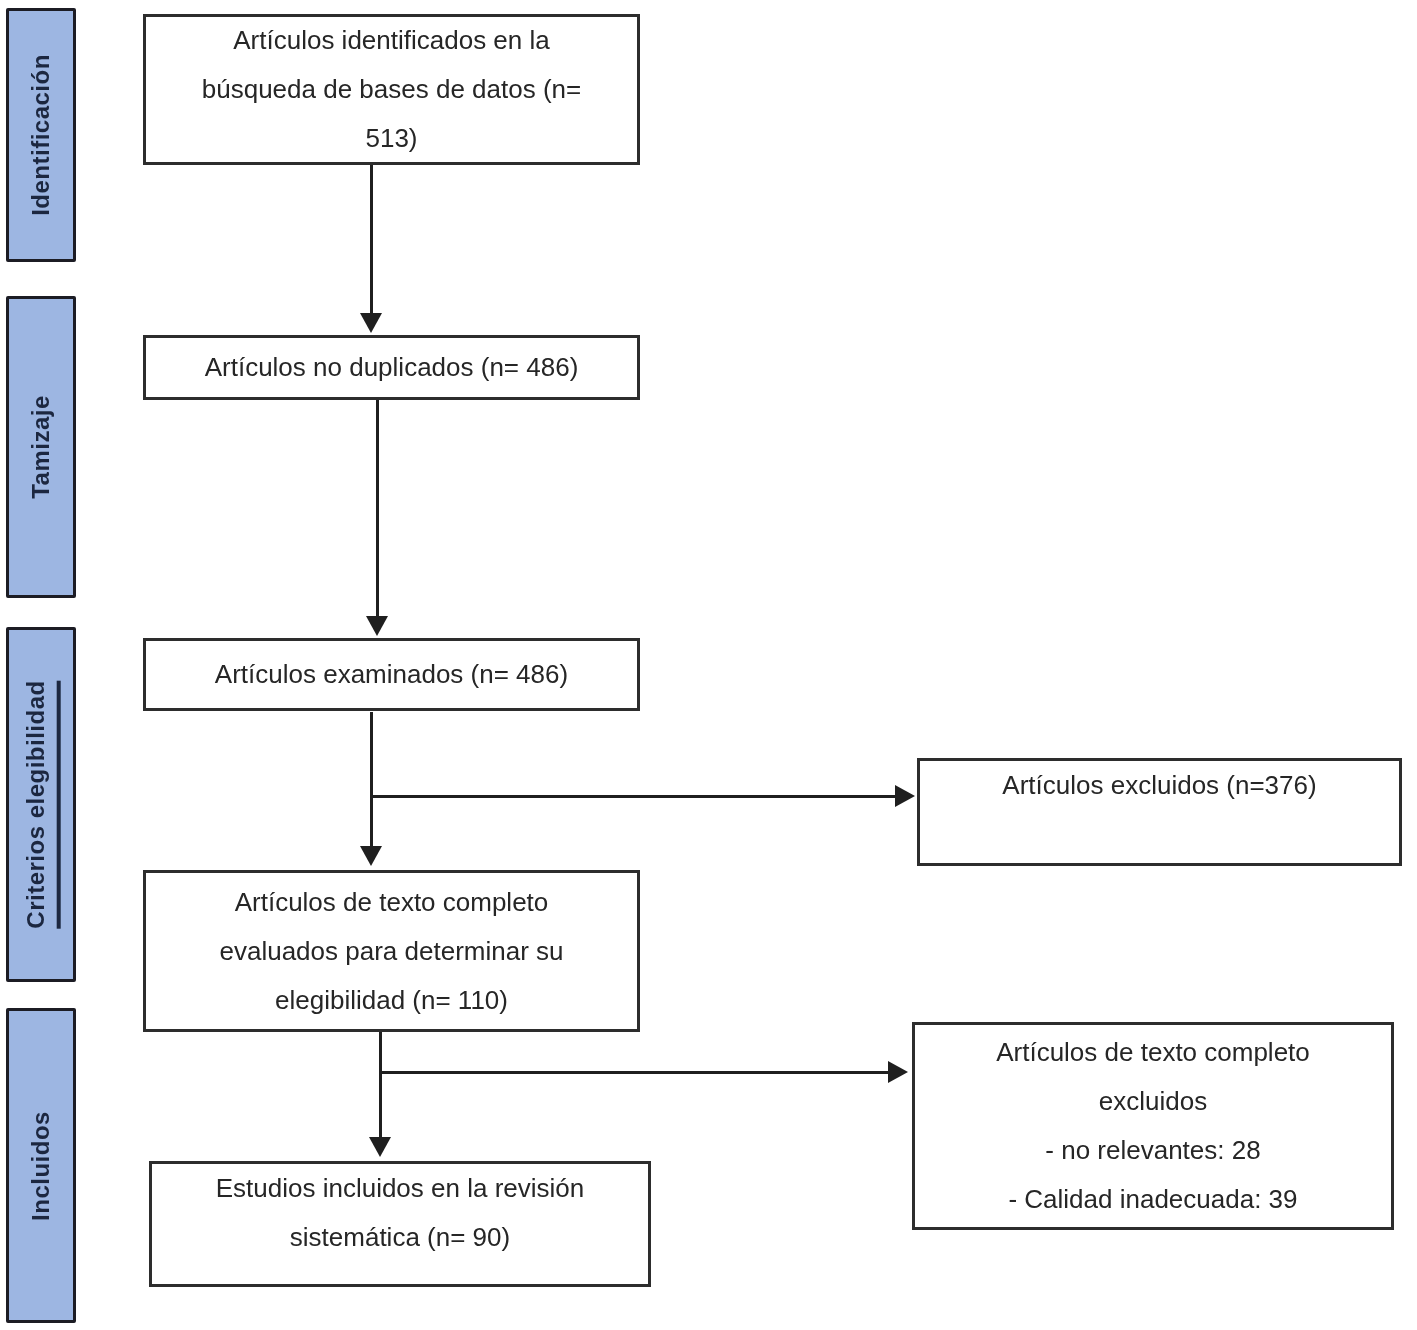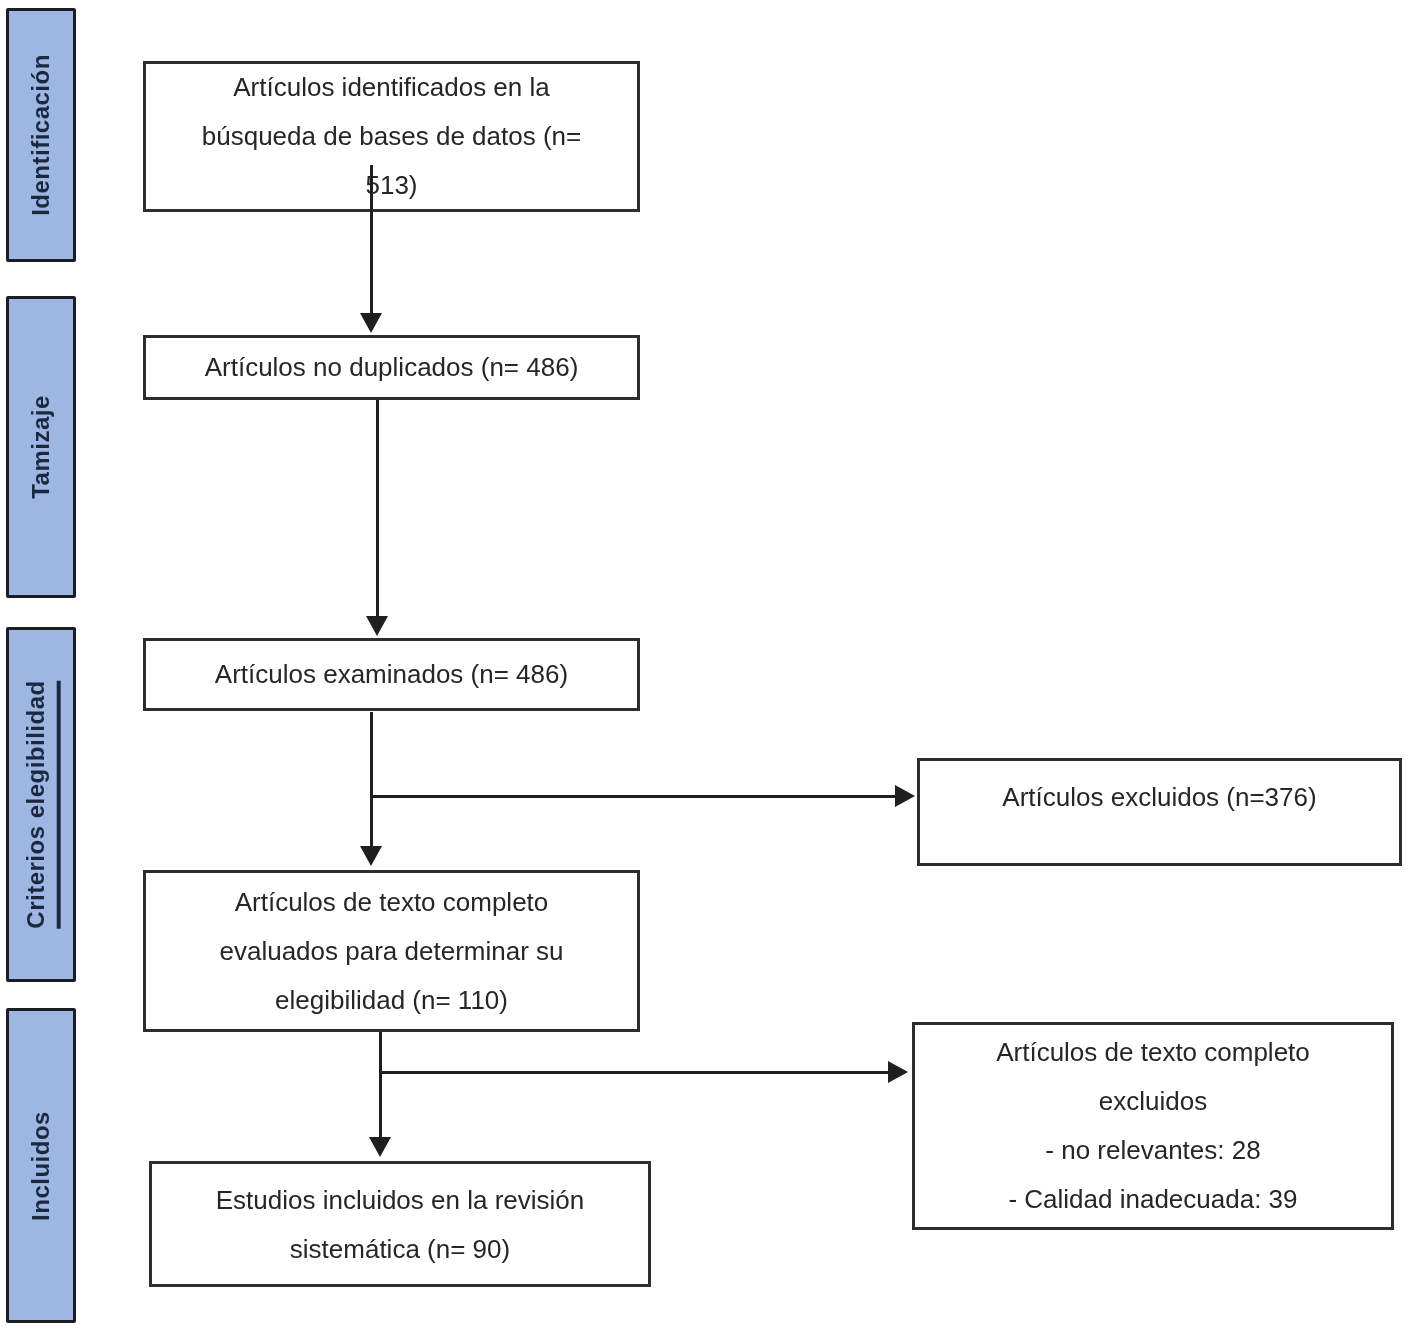--- a/index.html
+++ b/index.html
@@ -47,21 +47,21 @@
     display: flex;
     flex-direction: column;
     align-items: center;
     justify-content: center;
     text-align: center;
     font-size: 26px;
     line-height: 49px;
     color: var(--box-text, #262626);
     padding: 0 4px;
   }
-  .fbox.top-align { justify-content: flex-start; padding-top: 12px; }
+  .fbox.top-align { justify-content: flex-start; }
   .fbox .line { display: block; white-space: nowrap; }
 
   
   .vline, .hline { position: absolute; background: var(--arrow, #1f1f1f); }
   .tri-down {
     position: absolute; width: 0; height: 0;
     border-left: 11px solid transparent;
     border-right: 11px solid transparent;
     border-top: 20px solid var(--arrow, #1f1f1f);
   }
@@ -83,21 +83,21 @@
   <div class="stage" style="top:296px; height:302px;">
     <span class="stage-label">Tamizaje</span>
   </div>
   <div class="stage" style="top:627px; height:355px;">
     <span class="stage-label underlined">Criterios elegibilidad</span>
   </div>
   <div class="stage" style="top:1008px; height:315px;">
     <span class="stage-label">Incluidos</span>
   </div>
 
-  <div class="fbox" style="left:143px; top:14px; width:497px; height:151px;margin-top:47px;">
+  <div class="fbox" style="left:143px; top:14px; width:497px; height:151px;">
     <span class="line">Artículos identificados en la</span>
     <span class="line">búsqueda de bases de datos (n=</span>
     <span class="line">513)</span>
   </div>
 
   <div class="fbox" style="left:143px; top:335px; width:497px; height:65px;">
     <span class="line">Artículos no duplicados (n= 486)</span>
   </div>
 
   <div class="fbox" style="left:143px; top:638px; width:497px; height:73px;">

